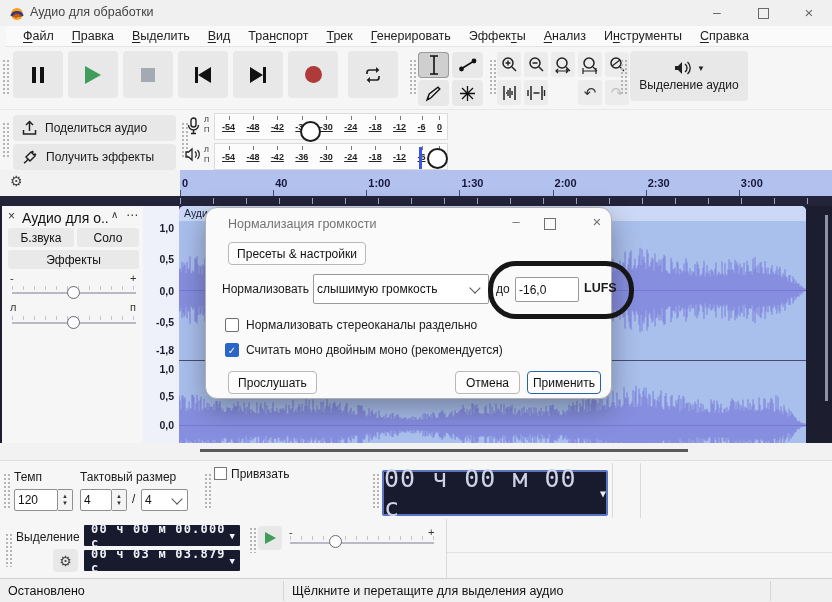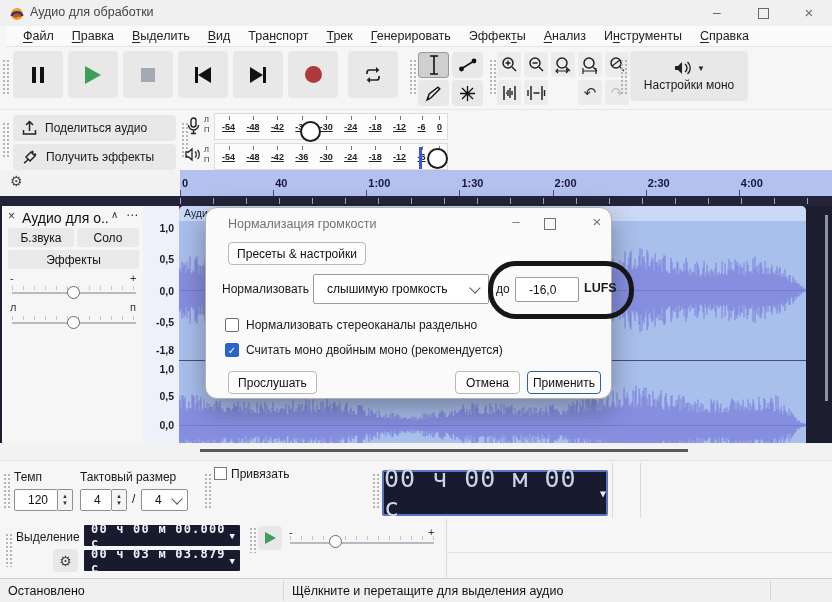--- a/index.html
+++ b/index.html
@@ -68,21 +68,21 @@
   .cliphdr{position:absolute;left:0;top:0;width:627px;height:15px;background:#ccd9f6;font-size:10.5px;color:#16213c;
            padding:1px 0 0 5px;box-sizing:border-box;}
   .vsb{position:absolute;left:825px;top:9px;width:2.5px;height:186px;background:#8d93a8;}
   
   .gapzone{left:0;top:443px;width:832px;height:17px;background:#f2f2f2;}
   .hsb{position:absolute;left:200px;top:6px;width:488px;height:2.5px;background:#5a5a5a;}
   .tb3{left:0;top:460px;width:832px;height:59px;background:#f6f6f6;border-top:1px solid #e0e0e0;}
   .tb4{left:0;top:519px;width:832px;height:59px;background:#f6f6f6;}
   .flabel{font-size:12px;color:#1a1a1a;}
   .inbox{background:#fff;border:1px solid #8f8f8f;border-radius:2px;font-size:12px;display:flex;align-items:center;
-         padding-left:13px;box-sizing:border-box;color:#111;}
+         padding-left:3px;box-sizing:border-box;color:#111;}
   .spin{width:15px;border:1px solid #8f8f8f;border-left:none;border-radius:0 2px 2px 0;background:#f4f4f4;
         display:flex;flex-direction:column;align-items:center;justify-content:center;font-size:6px;color:#333;line-height:1.2;box-sizing:border-box;}
   .chev{width:7px;height:7px;border-right:1.4px solid #555;border-bottom:1.4px solid #555;transform:rotate(45deg);}
   .timedisp{background:#181b2e;border:2px solid #5b74c0;border-radius:2px;color:#ccd4e6;
             font-family:"DejaVu Sans Mono",monospace;display:flex;align-items:center;justify-content:center;}
   .selfield{background:#181b2e;color:#eef1f8;font-family:"DejaVu Sans Mono",monospace;font-size:12px;font-weight:bold;
             letter-spacing:1.2px;display:flex;align-items:center;justify-content:space-between;padding:0 5px 0 7px;box-sizing:border-box;border-radius:1px;}
   .selfield .crt{font-size:9px;letter-spacing:0;}
   .vdiv{width:1px;background:#dadada;}
   
@@ -230,21 +230,21 @@
 
     <div class="abs grip" style="left:620px;top:12px;height:36px"></div>
     <div class="abs tbtn" style="left:630px;top:4px;width:118px;height:50px;flex-direction:column;gap:2px">
       <div style="display:flex;align-items:center;gap:4px">
         <svg width="20" height="16" viewBox="0 0 20 16">
           <path d="M2 6h3l4-4v12l-4-4H2z" fill="#222"></path>
           <path d="M12 4a5 5 0 0 1 0 8M14.5 2a8 8 0 0 1 0 12" fill="none" stroke="#222" stroke-width="1.4"></path>
         </svg>
         <span style="font-size:8px;color:#222">▼</span>
       </div>
-      <span style="font-size:12px">Настройки моно</span>
+      <span style="font-size:12px">Выделение аудио</span>
     </div>
   </div>
 
   <div class="abs tb2">
     <div class="abs grip" style="left:2px;top:12px;height:36px"></div>
     <div class="abs sharebtn" style="top:5px">
       <svg width="15" height="16" viewBox="0 0 15 16">
         <path d="M7.5 11V2M4 5l3.5-3.5L11 5" fill="none" stroke="#222" stroke-width="1.5"></path>
         <path d="M1.5 10v4h12v-4" fill="none" stroke="#222" stroke-width="1.5"></path>
       </svg>
@@ -309,21 +309,21 @@
     <div class="abs" style="left:10px;top:3px;font-size:14px;color:#444">⚙</div>
   </div>
   <div class="abs tl-blue">
     <div class="tl-labels">
         <span>0</span>
         <span>40</span>
         <span>1:00</span>
         <span>1:30</span>
         <span>2:00</span>
         <span>2:30</span>
-        <span>4:00</span>
+        <span>3:00</span>
       </div>
   </div>
   <div class="abs tl-dark">
     <div class="tl-ticks"></div>
   </div>
 
   <div class="abs trackreg">
 
     <div class="tpanel">
       <div class="abs" style="left:6px;top:3px;font-size:12px;color:#333">×</div>

